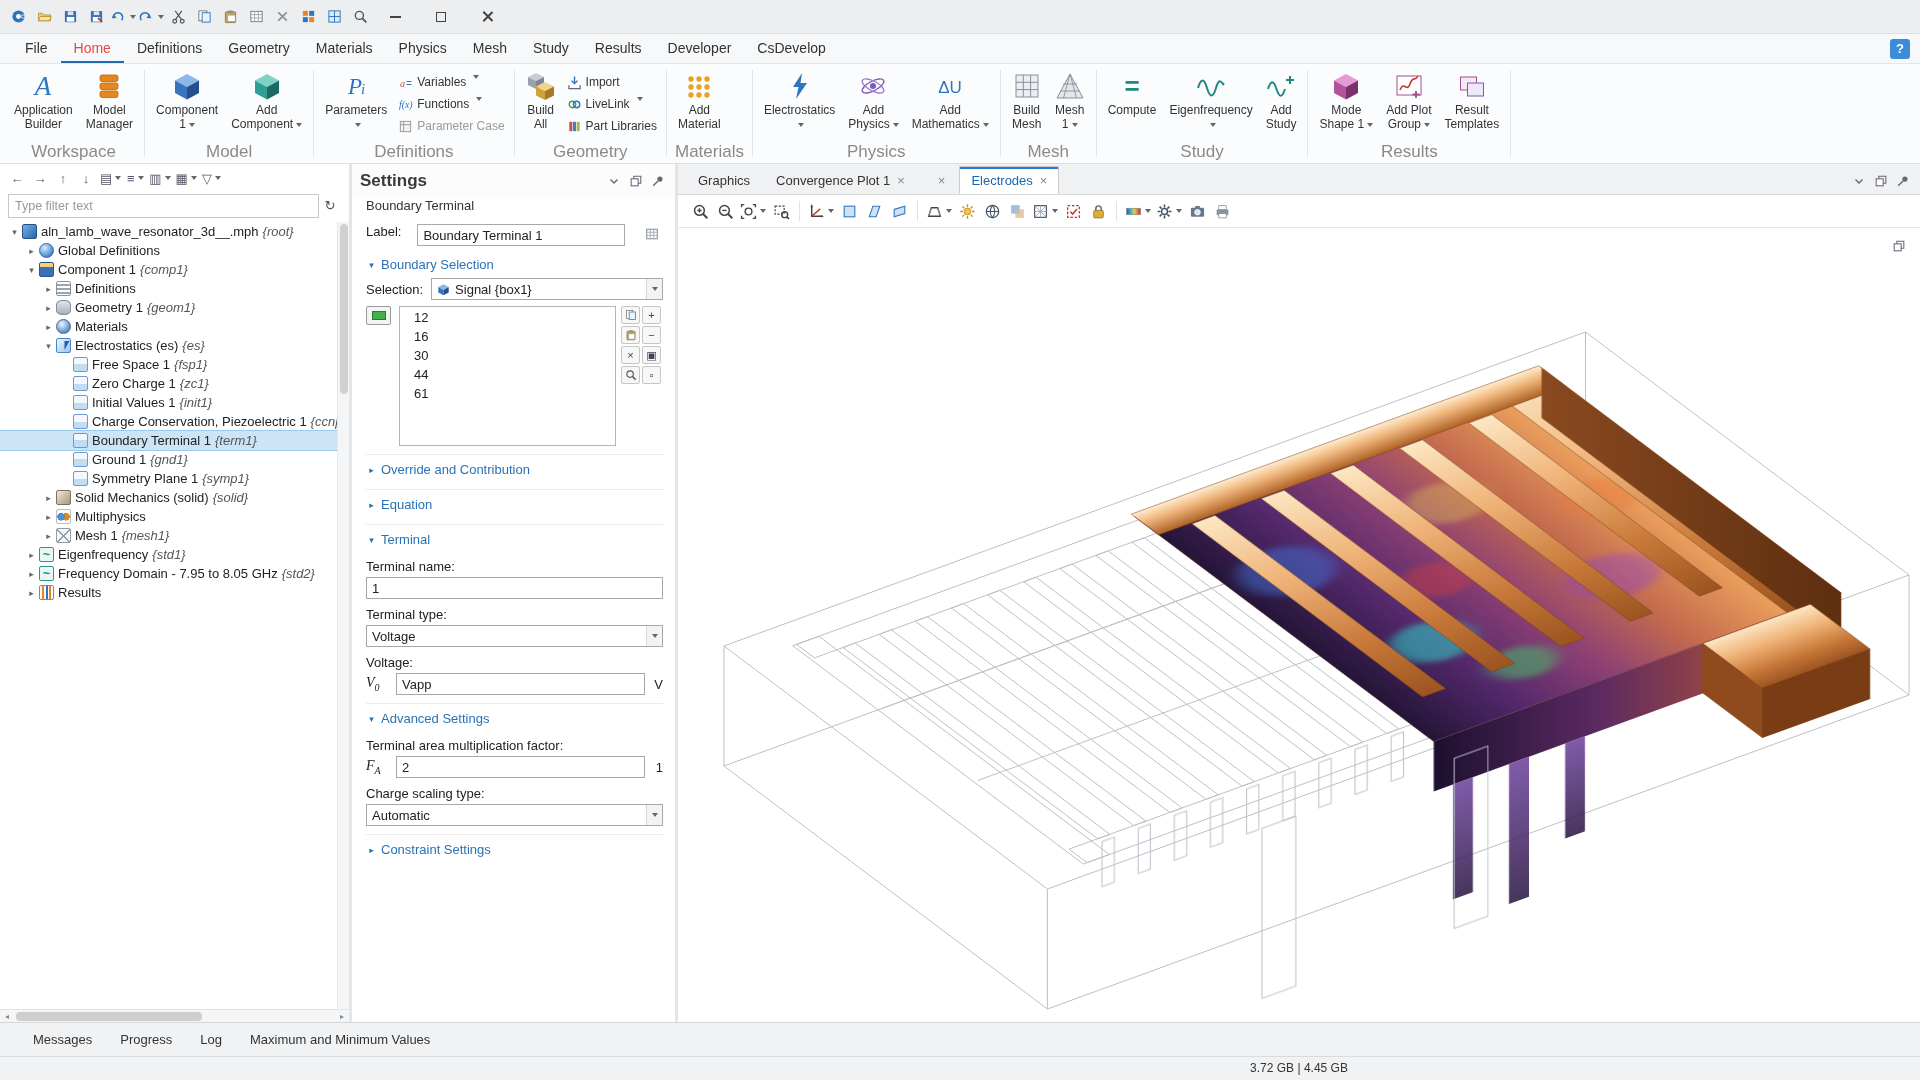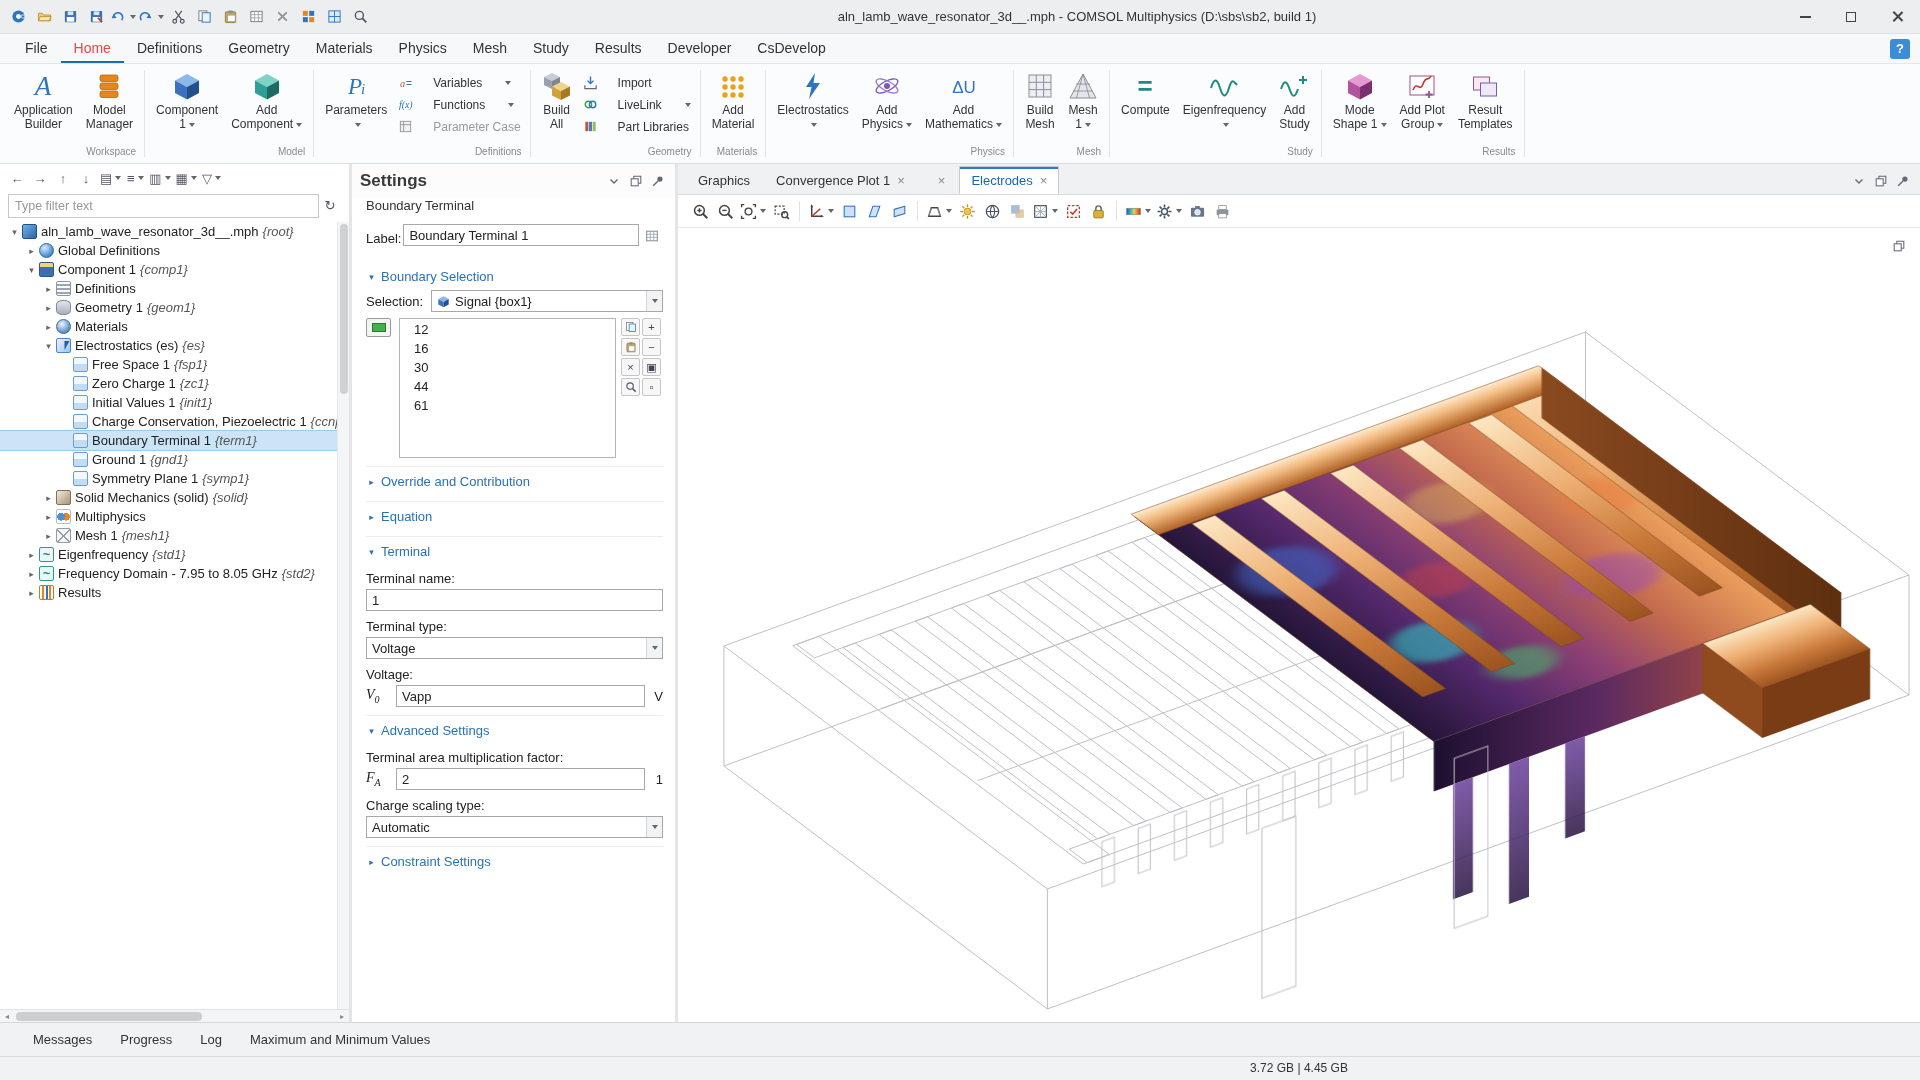--- a/index.html
+++ b/index.html
@@ -23,26 +23,26 @@
   
   .menubar{height:30px;display:flex;align-items:stretch;background:#f7f8f9;padding-left:12px;border-bottom:1px solid #e5e6e8}
   .mtab{padding:0 13px;display:flex;align-items:center;font-size:14px;color:#333;border-bottom:2px solid transparent;cursor:default}
   .mtab.active{color:#ef4444;border-bottom-color:#1f6cb5}
   .helpbtn{margin-left:auto;margin-right:10px;align-self:center;width:20px;height:20px;background:#3c8cd8;color:#fff;border-radius:3px;display:flex;align-items:center;justify-content:center;font-weight:bold;font-size:13px}
 
   
   .ribbon{height:100px;background:#fbfcfd;border-bottom:1px solid #dcdddf;display:flex;padding:0 4px;overflow:hidden}
   .rgroup{display:flex;flex-direction:column;padding:0 1px}
   .ritems{flex:1;display:flex;align-items:flex-start;gap:1px;padding:5px 3px 0}
-  .rlabelrow{height:18px;text-align:right;font-size:10px;color:#8a8a8a;line-height:13px;white-space:nowrap;padding:0 6px}
+  .rlabelrow{height:18px;text-align:center;font-size:17px;color:#8a8a8a;line-height:13px;white-space:nowrap;padding:0 6px}
   .rbtn{display:flex;flex-direction:column;align-items:center;padding:2px 6px;border-radius:3px}
   .ricon{width:30px;height:30px;flex:none}
   .rtxt{font-size:12px;line-height:14px;color:#333;text-align:center;margin-top:2px;min-height:28px;white-space:nowrap}
   .rcol{display:flex;flex-direction:column;gap:5px;padding-top:5px}
-  .sbtnr{display:flex;align-items:center;gap:20px;font-size:12px;color:#333;padding:1px 4px;border-radius:3px;white-space:nowrap}
+  .sbtnr{display:flex;align-items:flex-start;gap:4px;font-size:12px;color:#333;padding:1px 4px;border-radius:3px;white-space:nowrap}
   .sbtnr.dim span{color:#9a9a9a}
   .sicon{width:15px;height:15px;flex:none}
   .rsep{width:1px;background:#e3e4e6;margin:6px 1px}
   .car{width:0;height:0;border-left:3.5px solid transparent;border-right:3.5px solid transparent;border-top:4px solid #666;display:inline-block;margin-left:3px;vertical-align:middle}
 
   
   .main{flex:1;display:flex;background:#e4e5e7;gap:3px;min-height:0}
   .panel{background:#fff;display:flex;flex-direction:column;min-height:0}
   .mb{width:349px;flex:none}
   .st{width:323px;flex:none}
@@ -88,21 +88,21 @@
   .vscroll{position:absolute;right:0;top:0;bottom:0;width:12px;background:#f4f5f6;border-left:1px solid #e6e7e8}
   .vthumb{position:absolute;top:2px;left:2px;width:8px;height:170px;background:#d0d1d3;border-radius:4px}
   .hscroll{height:13px;display:flex;align-items:center;background:#f4f5f6;border-top:1px solid #e2e3e4}
   .harrow{width:14px;text-align:center;font-size:8px;color:#888;line-height:13px}
   .htrack{flex:1;position:relative;height:100%}
   .hthumb{position:absolute;left:2px;top:2px;height:9px;width:58%;background:#cdced0;border-radius:4px}
 
   
   .sbody{flex:1;overflow:hidden;padding:0 12px 0 14px;font-size:13px;color:#222}
   .subtitle{font-size:13px;color:#333;padding:0 0 7px}
-  .lblrow{display:flex;align-items:flex-end;gap:2px;margin:4px 0 16px}
+  .lblrow{display:flex;align-items:flex-start;gap:16px;margin:4px 0 4px}
   .caption{color:#222;white-space:nowrap}
   .capline{margin:8px 0 3px}
   .input{height:22px;border:1px solid #a8a8a8;background:#fff;font-size:13px;padding:0 5px;color:#222;font-family:inherit;width:100%}
   .lblrow .input{flex:1;width:auto}
   .iconbtn{width:22px;height:20px;display:flex;align-items:center;justify-content:center;flex:none;border-radius:2px}
   .sec{margin-top:8px;border-top:1px solid #ececec;padding-top:5px}
   .sec.first{border-top:none;margin-top:2px}
   .sec-h{display:flex;align-items:center;gap:4px;color:#2a72b5;font-size:13px;padding:2px 0 4px}
   .chev{width:11px;font-size:9px;color:#2a72b5;text-align:center}
   .chev.open::before{content:"▾"}
@@ -535,21 +535,20 @@
 
         </div>
 
         <div class="qbtn">
           <svg class="qicon">
             <use href="#s-mag"></use>
           </svg>
 
         </div>
       </div>
-    <div class="title">aln_lamb_wave_resonator_3d__.mph - COMSOL Multiphysics (D:\sbs\sb2, build 1)</div>
     <div class="winctl">
       <div class="wbtn min">
           <i></i>
         </div>
       <div class="wbtn max">
           <i></i>
         </div>
       <div class="wbtn close">
           <span class="x"></span>
         </div>

